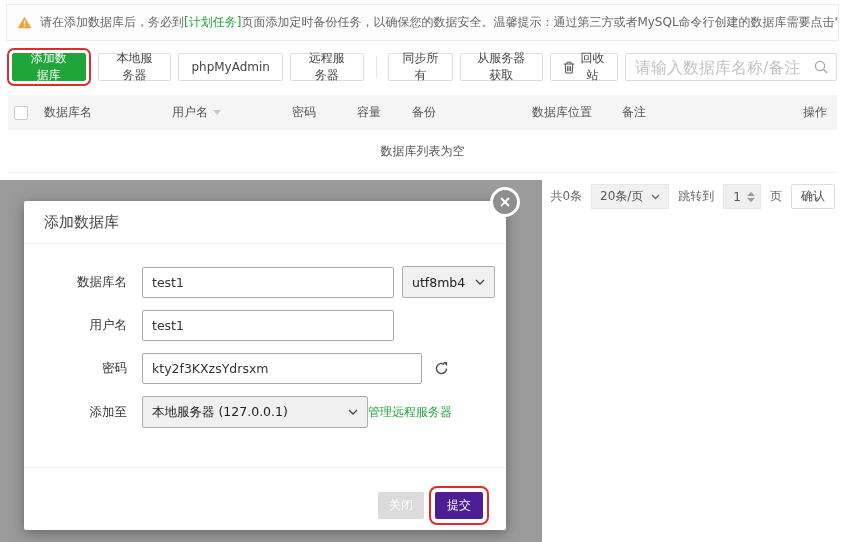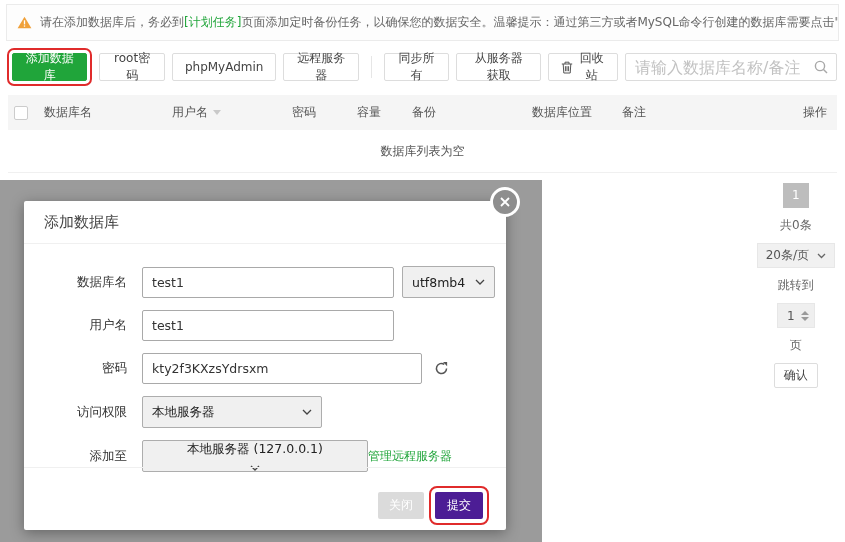--- a/index.html
+++ b/index.html
@@ -70,21 +70,21 @@
     padding:0 9px; background:#fff;
   }
   .batch-caret {
     width:0; height:0; border-left:5px solid transparent;
     border-right:5px solid transparent; border-top:6px solid #cfcfcf;
   }
   .batch-btn {
     height:27px; padding:0 11px; border:1px solid #e4e4e4; color:#bfbfbf;
     background:#fff; border-radius:2px; font-family:inherit; font-size:12px;
   }
-  .pagination { margin-left:auto; display:flex; align-items:center; gap:9px; color:#666;flex-direction:column; }
+  .pagination { margin-left:auto; display:flex; align-items:center; gap:9px; color:#666; }
   .page-num {
     min-width:26px; height:25px; background:#bdbdbd; color:#fff;
     text-align:center; line-height:25px; padding:0 4px;
   }
   .page-size {
     height:25px; background:#f1f1f1; border:1px solid #e7e7e7; padding:0 8px;
     display:flex; align-items:center; gap:8px; color:#555;
   }
   .jump-box {
     height:25px; background:#efefef; border:1px solid #e7e7e7;
@@ -125,21 +125,21 @@
   }
   .w-name { width:252px; }
   .w-pass { width:280px; }
   .select {
     height:32px; background:#f0f0f0; border:1px solid #adadad; border-radius:2px;
     display:flex; align-items:center; justify-content:space-between;
     padding:0 9px; color:#222; font-size:12.5px; cursor:pointer;
   }
   .select-charset { width:93px; margin-left:8px; }
   .select-access  { width:180px; }
-  .select-target  { width:226px;flex-direction:column; }
+  .select-target  { width:226px; }
   .refresh-icon { margin-left:12px; display:inline-flex; cursor:pointer; }
   .remote-link { color:#20a53a; margin-left:0; cursor:pointer; }
   .modal-footer {
     position:absolute; left:0; right:0; bottom:0; border-top:1px solid #f0f0f0;
     padding:24px 16px 11px; display:flex; justify-content:flex-end;
     align-items:center; gap:11px;
   }
   .btn-close {
     height:27px; padding:0 11px; background:#dbdbdb; border:none; color:#fff;
     border-radius:2px; font-family:inherit; font-size:12px; cursor:pointer;
@@ -159,21 +159,21 @@
       <path d="M7.5 0.8L14.4 12.3H0.6Z" fill="#f0a13a"></path>
       <rect x="6.85" y="4.3" width="1.3" height="4.1" fill="#fff"></rect>
       <rect x="6.85" y="9.4" width="1.3" height="1.3" fill="#fff"></rect>
     </svg>
   </span>
   <span><span>请在添加数据库后，务必到</span><span class="alert-link">[计划任务]</span><span>页面添加定时备份任务，以确保您的数据安全。温馨提示：通过第三方或者MySQL命令行创建的数据库需要点击"从服务器获取"才能在计划任务中备份</span></span>
 </div>
 
 <div class="toolbar">
   <button class="btn btn-green">添加数据库</button>
-  <button class="btn">root密码</button>
+  <button class="btn">本地服务器</button>
   <button class="btn">phpMyAdmin</button>
   <button class="btn">远程服务器</button>
   <span class="vdivider"></span>
   <button class="btn">同步所有</button>
   <button class="btn">从服务器获取</button>
   <button class="btn">
     <span style="display:inline-flex;">
       <svg width="12" height="13" viewBox="0 0 12 13" fill="none" stroke="#555" stroke-width="1">
         <path d="M0.8 3h10.4"></path>
           <path d="M4 3V1.2h4V3"></path>
@@ -288,29 +288,20 @@
         <span class="form-label">密码</span>
         <input class="tinput w-pass" type="text" value="kty2f3KXzsYdrsxm" style="">
         <span class="refresh-icon">
           <svg width="15" height="15" viewBox="0 0 16 16">
             <path d="M13.4 8A5.4 5.4 0 1 1 11 3.5" fill="none" stroke="#555" stroke-width="1.6"></path>
             <path d="M9.6 1.1h4.4v4.4z" fill="#555"></path>
           </svg>
         </span>
       </div>
 
-      <div class="form-row">
-        <span class="form-label">访问权限</span>
-        <div class="select select-access">
-          <span>本地服务器</span>
-          <svg width="10" height="6" viewBox="0 0 10 6" fill="none" stroke="#444" stroke-width="1.3">
-              <path d="M1 1l4 4 4-4"></path>
-            </svg>
-        </div>
-      </div>
 
       <div class="form-row">
         <span class="form-label">添加至</span>
         <div class="select select-target">
           <span>本地服务器 (127.0.0.1)</span>
           <svg width="10" height="6" viewBox="0 0 10 6" fill="none" stroke="#444" stroke-width="1.3">
               <path d="M1 1l4 4 4-4"></path>
             </svg>
         </div>
         <span class="remote-link">管理远程服务器</span>

